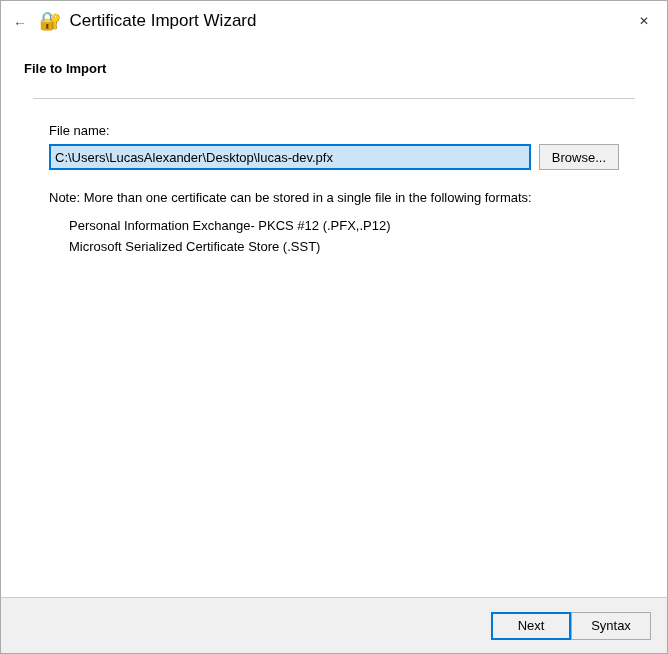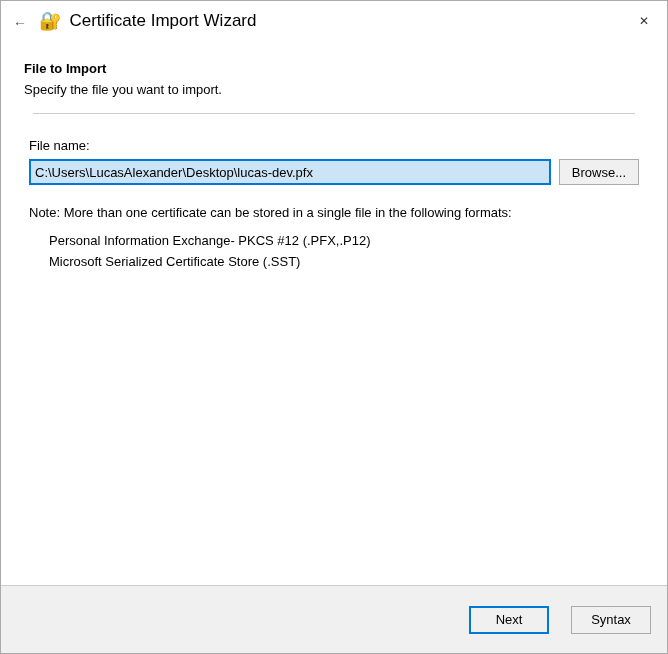--- a/index.html
+++ b/index.html
@@ -98,21 +98,21 @@
       color: #000;
     }
 
     .divider {
       border: none;
       border-top: 1px solid #ccc;
       margin: 0 32px;
     }
 
     .form-section {
-      padding: 24px 28px;
+      padding: 24px 48px;
       flex: 1;
     }
 
     .field-label {
       font-size: 13px;
       color: #000;
       margin-bottom: 6px;
     }
 
     .file-input-row {
@@ -163,22 +163,22 @@
       padding: 3px 0 3px 20px;
     }
 
     .footer {
       background: #f0f0f0;
       border-top: 1px solid #ccc;
       padding: 12px 16px;
       display: flex;
       justify-content: flex-end;
       align-items: center;
-      gap: 22px;
-      height: 68px;
+      gap: 0;
+      height: 56px;
     }
 
     .footer-btn {
       height: 28px;
       min-width: 80px;
       padding: 0 16px;
       font-size: 13px;
       cursor: pointer;
       border: 1px solid #aaa;
       background: #f0f0f0;
@@ -204,21 +204,20 @@
       <span class="window-title">Certificate Import Wizard</span>
     </div>
     <div class="close-btn">
       <span>✕</span>
     </div>
   </div>
 
   <div class="content-area">
     <div class="header-section">
       <div class="header-title">File to Import</div>
-      <div class="header-subtitle">Specify the file you want to import.</div>
     </div>
 
     <hr class="divider">
 
     <div class="form-section">
       <div class="field-label">File name:</div>
 
       <div class="file-input-row">
         <input class="file-input" type="text" value="C:\Users\LucasAlexander\Desktop\lucas-dev.pfx" style="">
         <button class="browse-btn">

